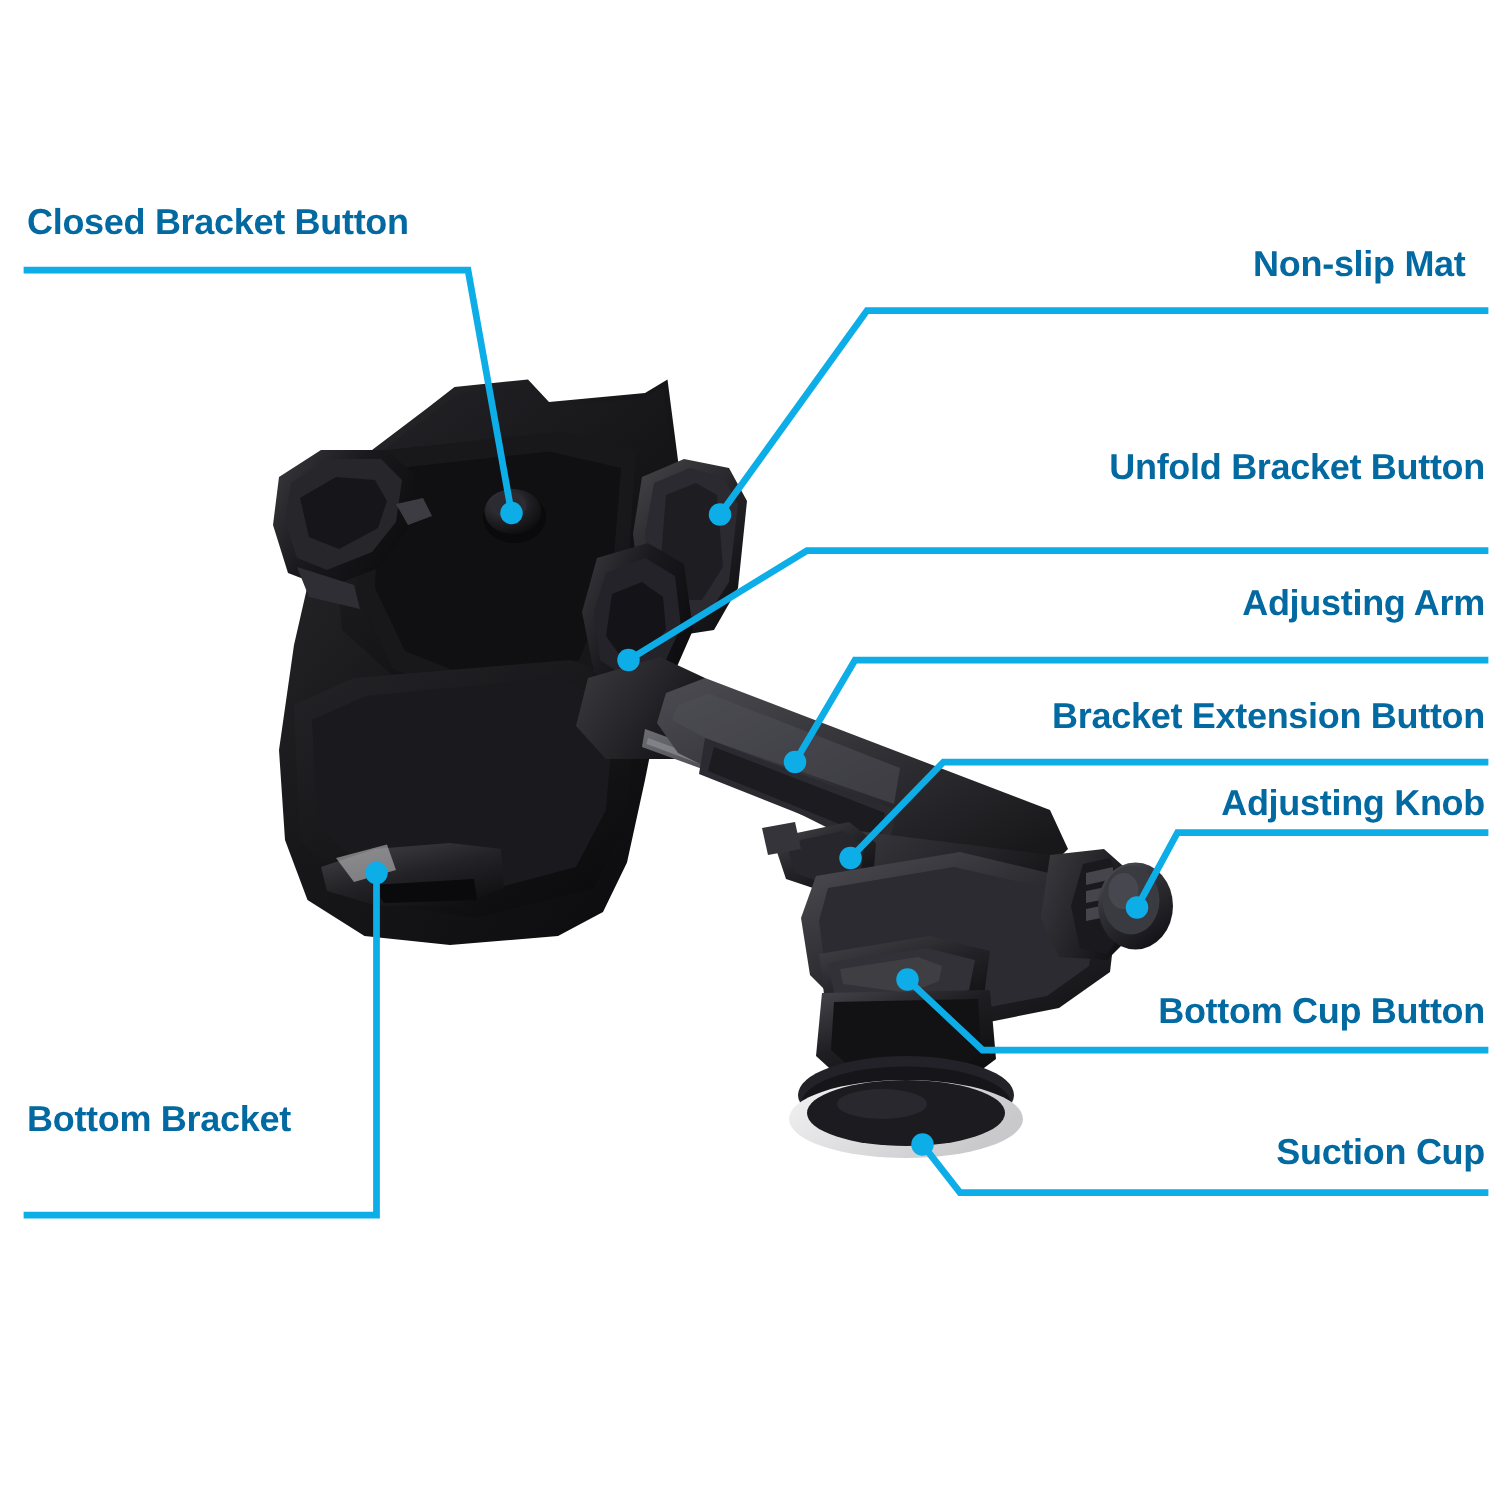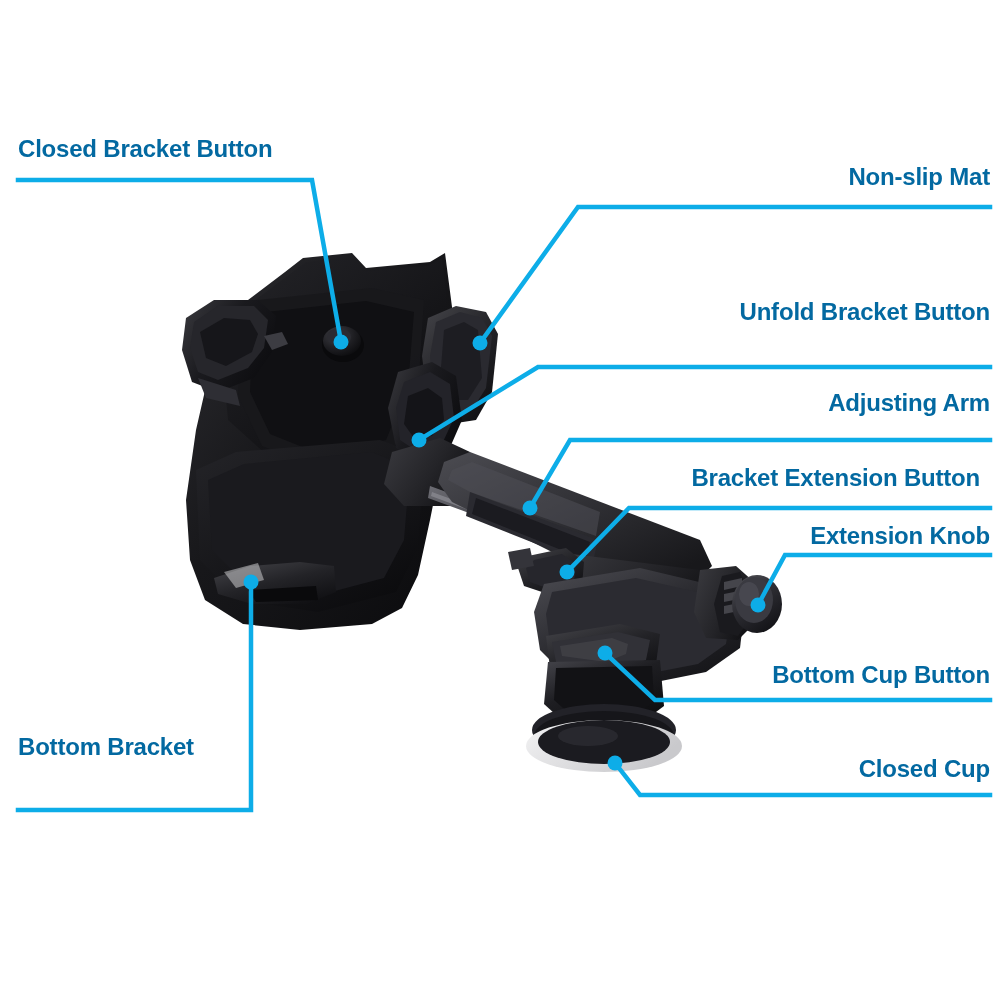--- a/index.html
+++ b/index.html
@@ -230,23 +230,23 @@
         <circle cx="567" cy="572" r="7.5" fill="#0dade8"></circle>
         <circle cx="758" cy="605" r="7.5" fill="#0dade8"></circle>
         <circle cx="605" cy="653" r="7.5" fill="#0dade8"></circle>
         <circle cx="615" cy="763" r="7.5" fill="#0dade8"></circle>
         <circle cx="251" cy="582" r="7.5" fill="#0dade8"></circle>
       </g>
   </svg>
 
   <div id="labels">
       <div class="label left" style="top: 137px; left: 18px;">Closed Bracket Button</div>
-      <div class="label right" style="top: 165px; right: 10px; margin-left: 48px;">Non-slip Mat</div>
+      <div class="label right" style="top: 165px; right: 23px; margin-left: 48px;">Non-slip Mat</div>
       <div class="label right" style="top: 300px; right: 10px;">Unfold Bracket Button</div>
       <div class="label right" style="top: 391px; right: 10px;">Adjusting Arm</div>
-      <div class="label right" style="top: 466px; right: 20px;">Bracket Extension Button</div>
-      <div class="label right" style="top: 524px; right: 10px;">Extension Knob</div>
+      <div class="label right" style="top: 466px; right: 10px;">Bracket Extension Button</div>
+      <div class="label right" style="top: 524px; right: 10px;">Adjusting Knob</div>
       <div class="label right" style="top: 663px; right: 10px;">Bottom Cup Button</div>
-      <div class="label right" style="top: 757px; right: 10px;">Closed Cup</div>
+      <div class="label right" style="top: 757px; right: 10px;">Suction Cup</div>
       <div class="label left" style="top: 735px; left: 18px;">Bottom Bracket</div>
     </div>
 
 </div>
 
 </body></html>

